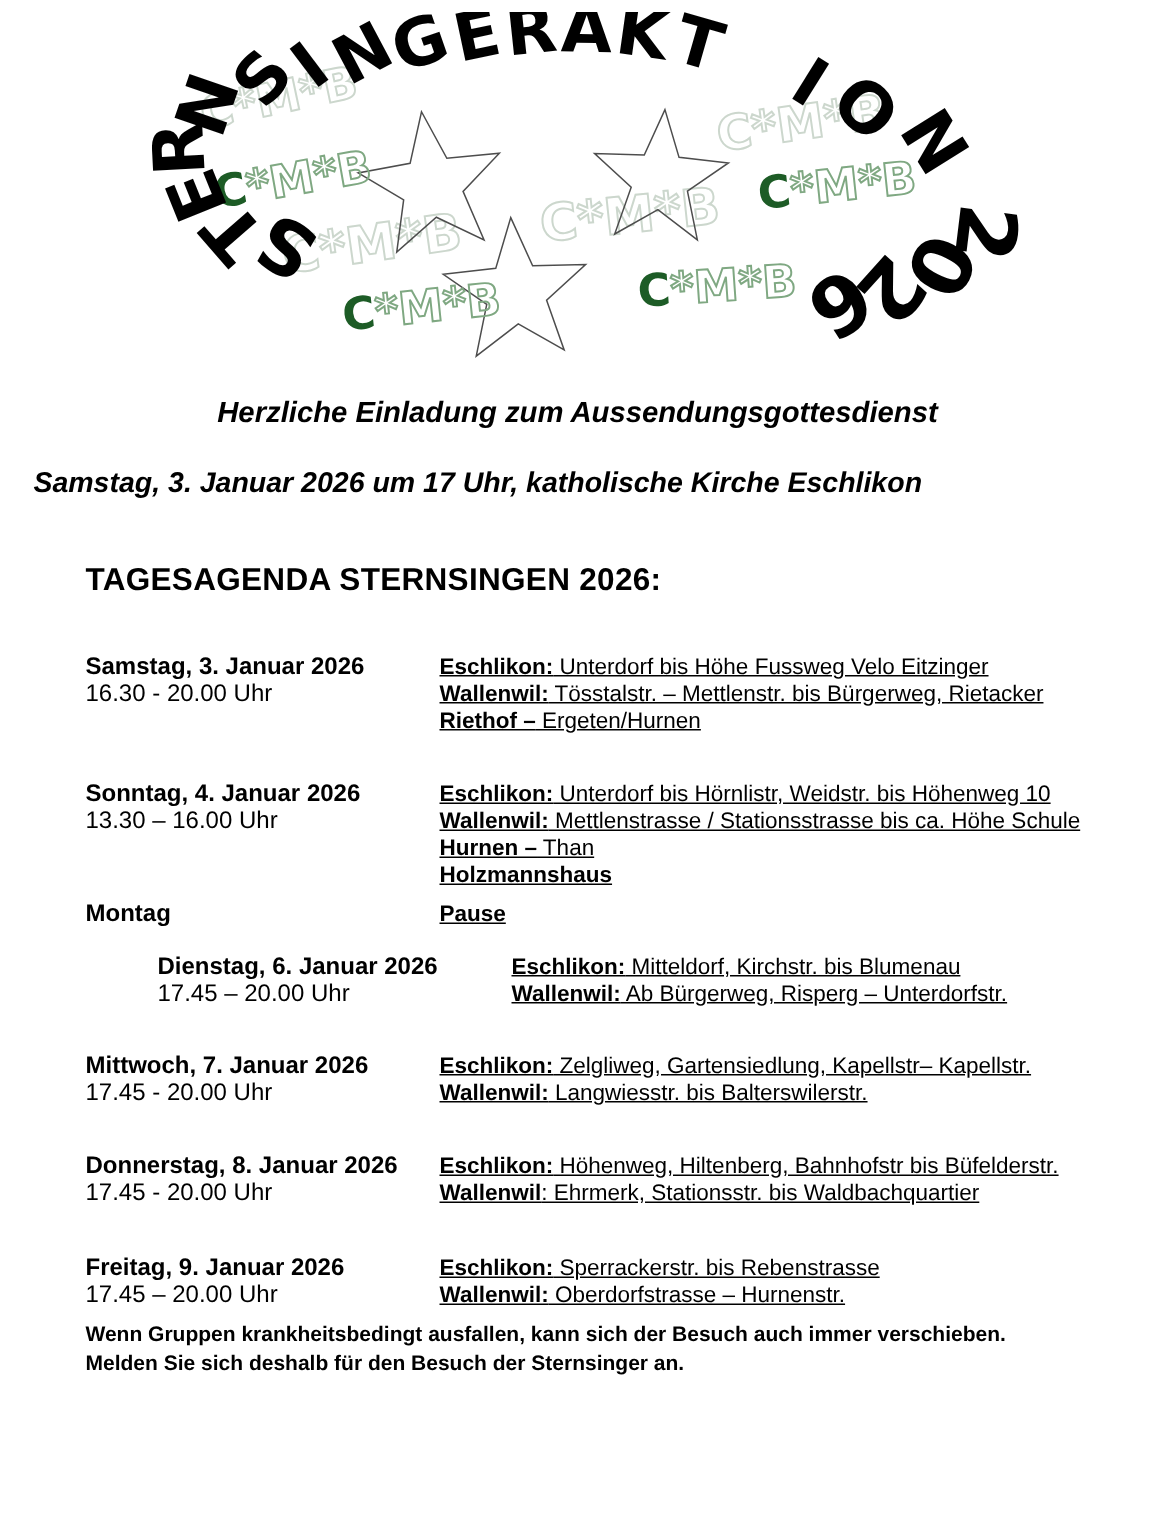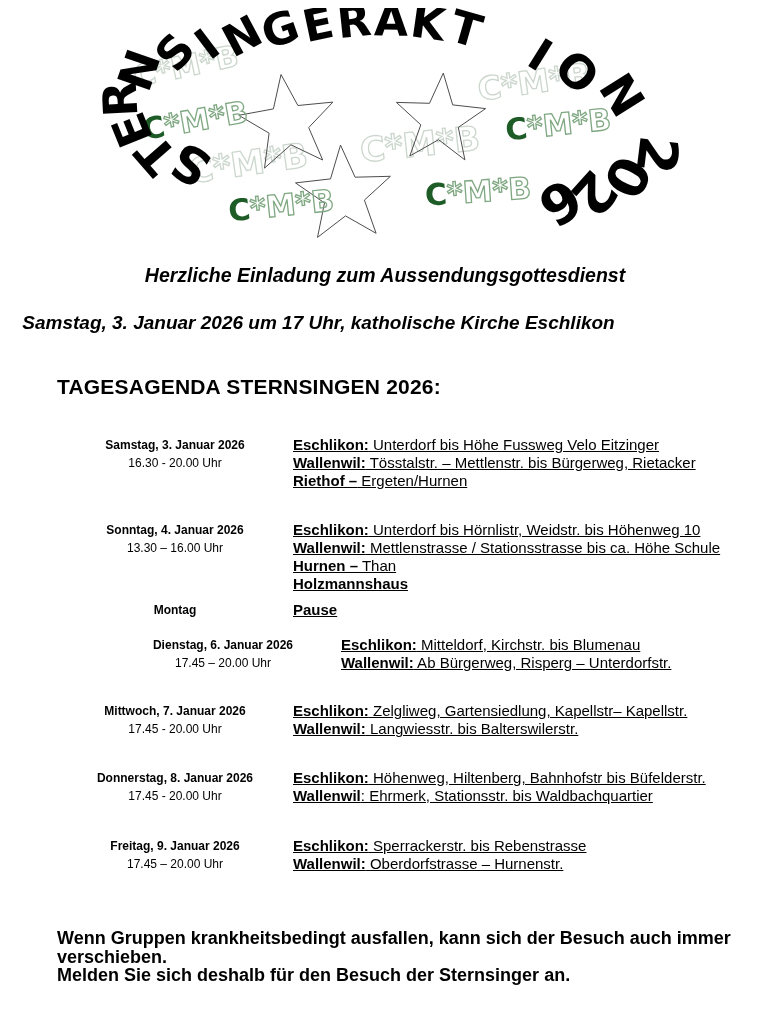--- a/index.html
+++ b/index.html
@@ -17,29 +17,29 @@
   .intro2{
     position:absolute;top:312px;left:0;width:637px;text-align:center;
     font-size:19px;font-weight:bold;font-style:italic;
   }
   .agenda-title{
     position:absolute;top:375px;left:57px;
     font-size:21px;font-weight:bold;letter-spacing:0.2px;
   }
   #rows{position:absolute;top:436px;left:57px;right:30px;}
   .row{display:flex;align-items:flex-start;}
-  .col-left{width:236px;flex:0 0 236px;font-size:12px;line-height:18px;text-align:center;}
+  .col-left{width:236px;flex:0 0 236px;font-size:16px;line-height:18px;}
   .col-right{flex:1;font-size:15px;line-height:18px;text-decoration:underline;}
   .date{font-weight:bold;}
   .time{font-weight:normal;}
   .seg-b{font-weight:bold;}
   .seg-n{font-weight:normal;}
   #footer{
-    position:absolute;top:929px;left:57px;right:30px;
-    font-size:18px;line-height:18.5px;font-weight:bold;
+    position:absolute;top:880px;left:57px;right:30px;
+    font-size:14px;line-height:18.5px;font-weight:bold;
   }
   .logo-letter{font-family:"DejaVu Sans", sans-serif;font-weight:bold;}
   .cmb{font-family:"DejaVu Sans", sans-serif;font-weight:bold;}
 </style>
 </head>
 <body>
 
 <div class="page">
   <svg id="logo" viewBox="0 0 770 248" aria-hidden="true">
       <text transform="translate(186 58) rotate(-12)" text-anchor="middle" dominant-baseline="central" font-size="30" fill="none" stroke="#ccd7cd" stroke-width="1.3" class="cmb">C*M*B</text>

